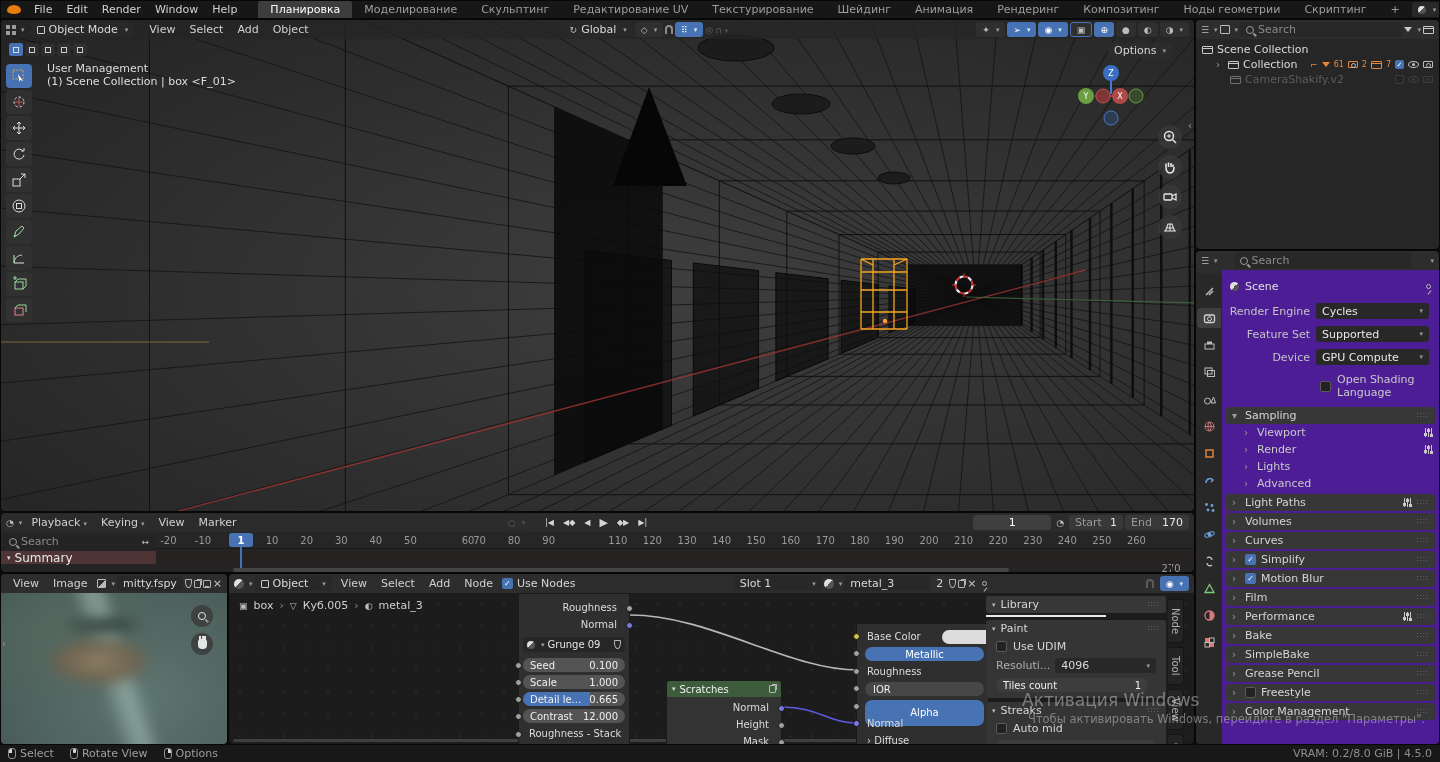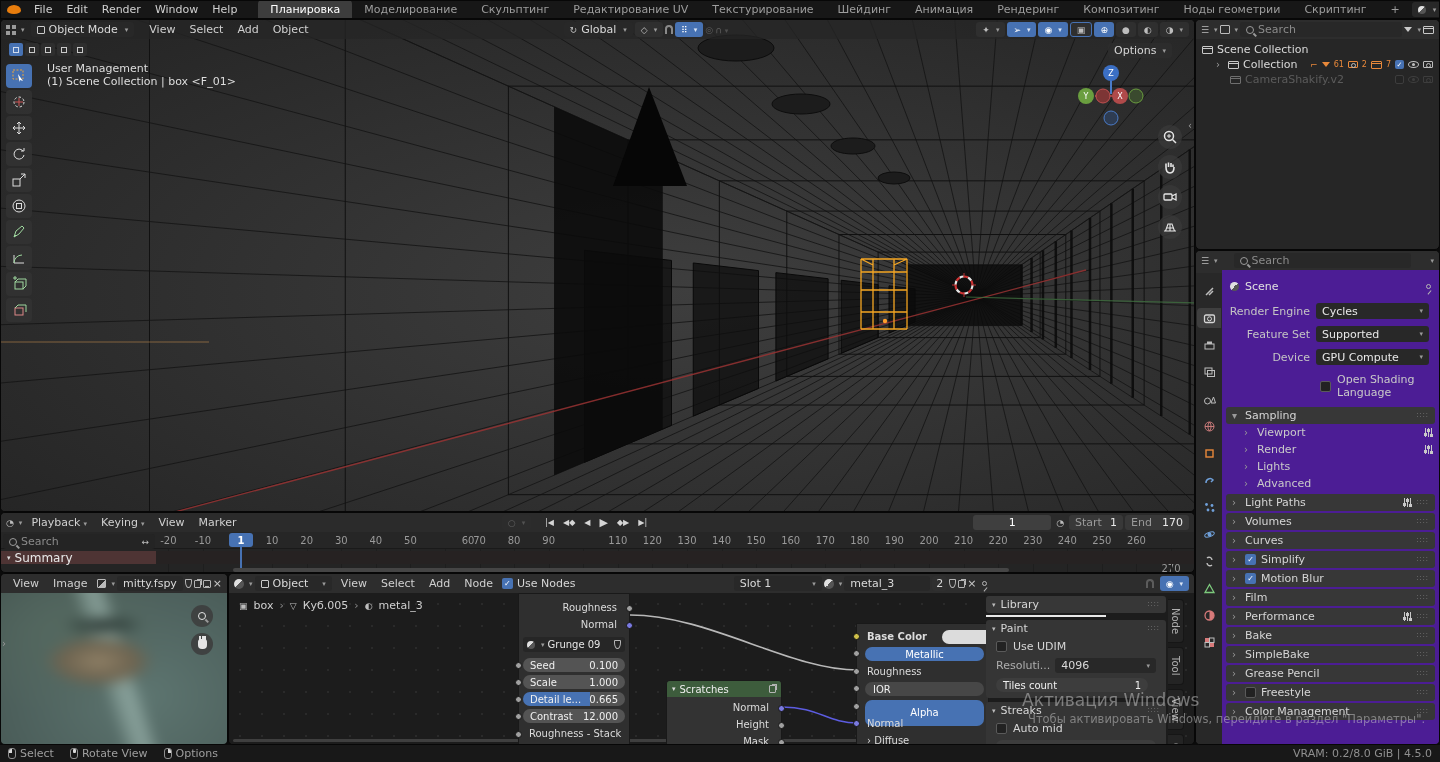--- a/index.html
+++ b/index.html
@@ -572,21 +572,21 @@
           <span class="i-copy"></span>
         </div>
         <div class="nodelabel" style="right: 12px; top: 21px;">Normal</div>
         <span class="socket" style="background: rgb(122, 122, 224); right: -4px; top: 24px;"></span>
         <div class="nodelabel" style="right: 12px; top: 38px;">Height</div>
         <span class="socket" style="background: rgb(160, 160, 160); right: -4px; top: 41px;"></span>
         <div class="nodelabel" style="right: 12px; top: 55px;">Mask</div>
         <span class="socket" style="background: rgb(160, 160, 160); right: -4px; top: 58px;"></span>
       </div>
       <div style="position: absolute; left: 627px; top: 30px; width: 133px; height: 142px; background: rgb(47, 47, 47); border: 1px solid rgb(25, 25, 25); z-index: 5;">
-        <div class="nodelabel" style="left: 10px; top: 7px; font-weight: bold;">Base Color</div>
+        <div class="nodelabel" style="left: 10px; top: 7px;">Base Color</div>
         <div style="position: absolute; left: 85px; right: -40px; top: 6px; height: 14px; background: rgb(220, 220, 220); border-radius: 7px;"></div>
         <span class="socket" style="background: rgb(207, 192, 74); left: -4px; top: 9px;"></span>
         <div style="position: absolute; left: 8px; right: 4px; top: 23.4px; height: 14px; background: rgb(71, 114, 179); border-radius: 7px; color: rgb(255, 255, 255); font-size: 10px; display: flex; align-items: center; justify-content: center;">Metallic</div>
         <span class="socket" style="background: rgb(160, 160, 160); left: -4px; top: 26.4px;"></span>
         <div class="nodelabel" style="left: 10px; top: 41.8px;">Roughness</div>
         <span class="socket" style="background: rgb(160, 160, 160); left: -4px; top: 43.8px;"></span>
         <div style="position: absolute; left: 8px; right: 4px; top: 58.2px; height: 14px; background: rgb(71, 71, 71); border-radius: 7px; color: rgb(238, 238, 238); font-size: 10px; display: flex; align-items: center; padding: 0px 8px;">IOR</div>
         <span class="socket" style="background: rgb(160, 160, 160); left: -4px; top: 61.2px;"></span>
         <div style="position: absolute; left: 8px; right: 4px; top: 75.6px; height: 26px; background: rgb(71, 114, 179); border-radius: 7px; color: rgb(255, 255, 255); font-size: 10px; display: flex; align-items: center; justify-content: center;">Alpha</div>
         <span class="socket" style="background: rgb(160, 160, 160); left: -4px; top: 78.6px;"></span>

